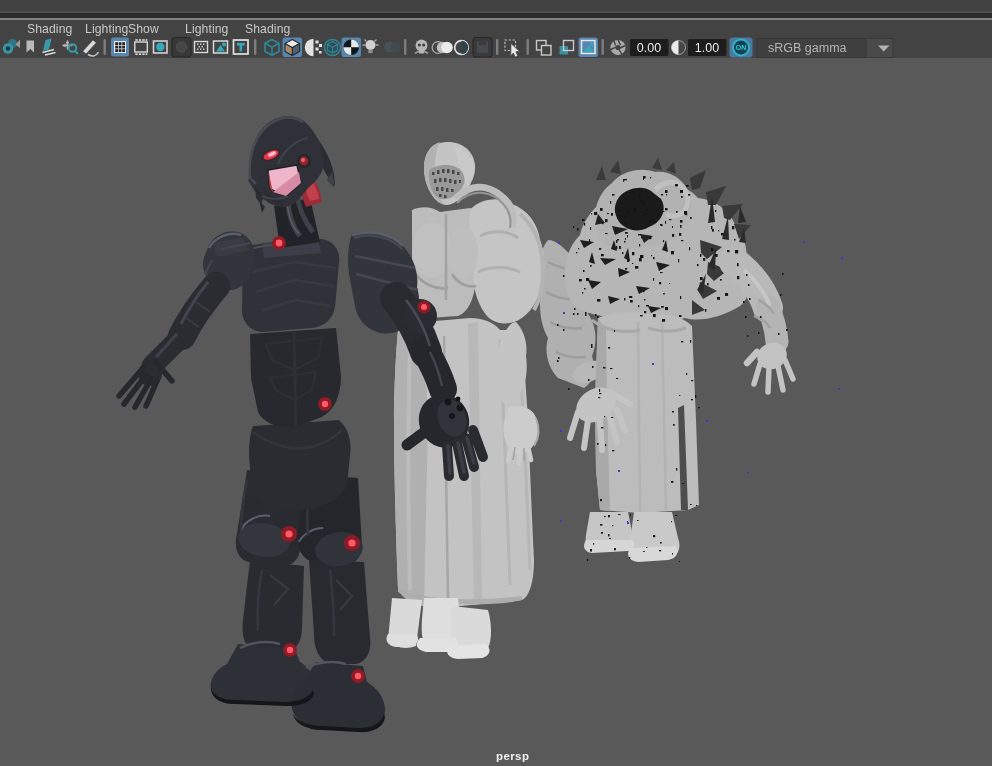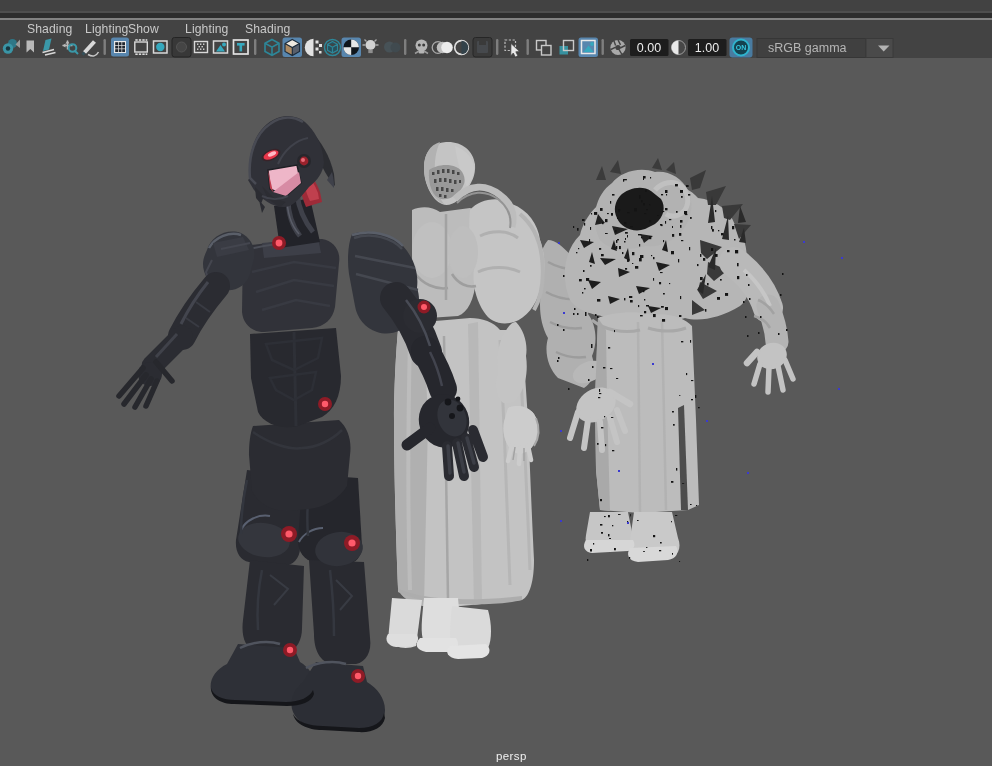--- a/index.html
+++ b/index.html
@@ -4,21 +4,21 @@
 <style>
 html,body{margin:0;padding:0;width:992px;height:766px;overflow:hidden;background:#595959;font-family:"Liberation Sans",sans-serif;}
 #hdr{position:absolute;left:0;top:0;width:992px;height:58px;background:#434343;}
 #hdr .r1{position:absolute;left:0;top:0;width:992px;height:11px;background:#424242;}
 #hdr .r2{position:absolute;left:0;top:11px;width:992px;height:2px;background:#4e4e4e;}
 #hdr .r3{position:absolute;left:0;top:13px;width:992px;height:5px;background:#2d2d2d;}
 #hdr .r4{position:absolute;left:0;top:18px;width:992px;height:2px;background:#828282;}
 #menu{position:absolute;left:0;top:20px;width:992px;height:17px;margin-left:26px;}
 #menu span{position:absolute;top:1.5px;font-size:12.2px;color:#c9c9c9;letter-spacing:0.1px;}
 #vp{position:absolute;left:0;top:58px;width:992px;height:708px;background:#595959;}
-#persp{position:absolute;left:455px;top:750px;font-size:11.5px;font-weight:normal;color:#f0f0f0;letter-spacing:0.4px;padding-left:41px;}
+#persp{position:absolute;left:455px;top:750px;font-size:11.5px;font-weight:bold;color:#f0f0f0;letter-spacing:0.4px;padding-left:41px;}
 </style>
 </head>
 <body>
 <div id="vp"></div>
 <svg id="scene" style="position:absolute;left:0;top:58px" width="992" height="708" viewBox="0 58 992 708">
 
 <g id="glitch">
 <path d="M548 240 C538 252 536 272 542 288 C538 304 540 324 548 338 C544 352 548 368 558 378 L584 388 C594 382 596 368 592 356 C598 342 596 324 588 314 C592 300 590 282 582 272 C576 260 560 240 548 240 Z" fill="#b0b0b0"></path>
 <path d="M548 262 q16 9 34 7 M546 292 q16 9 34 7 M550 322 q15 8 32 6 M556 352 q14 7 30 5" stroke="#9c9c9c" stroke-width="2.5" fill="none"></path>
 <ellipse cx="588" cy="372" rx="16" ry="10" transform="rotate(-25 588 372)" fill="#b8b8b8"></ellipse>

